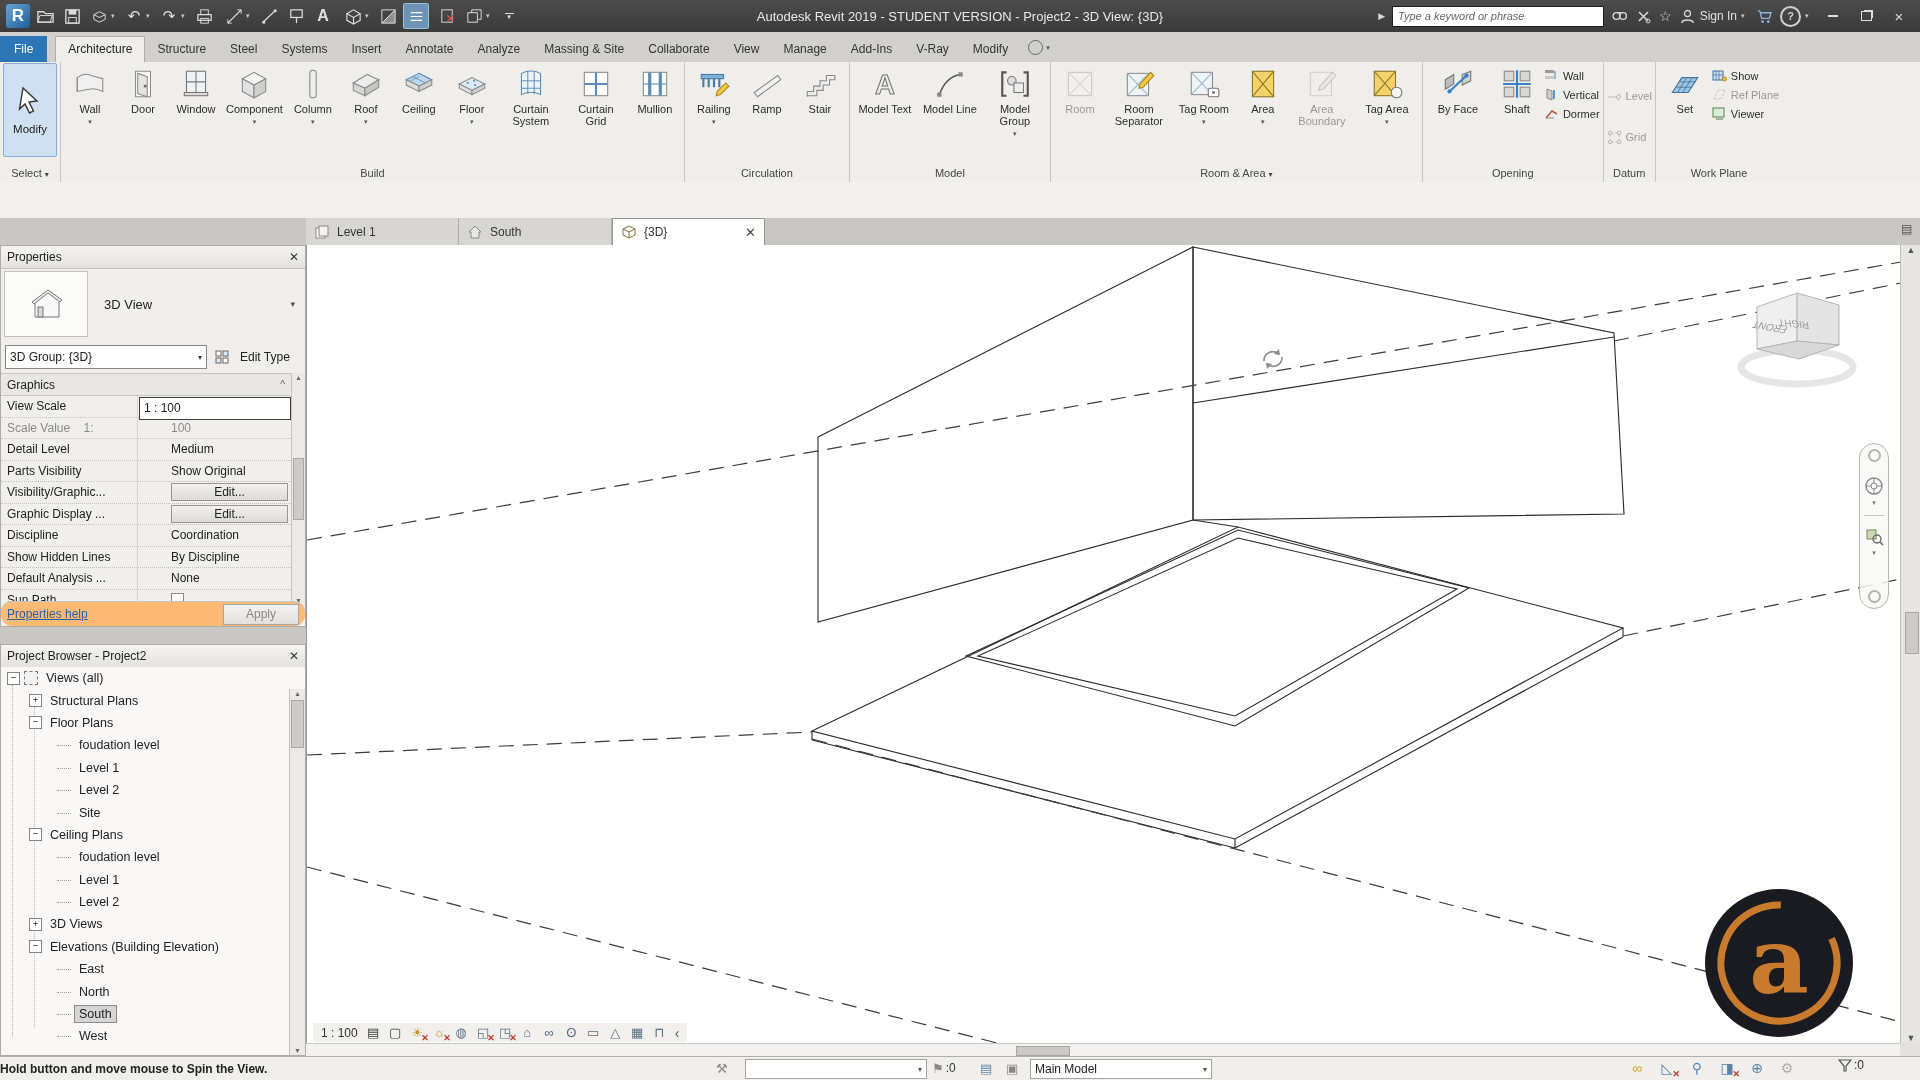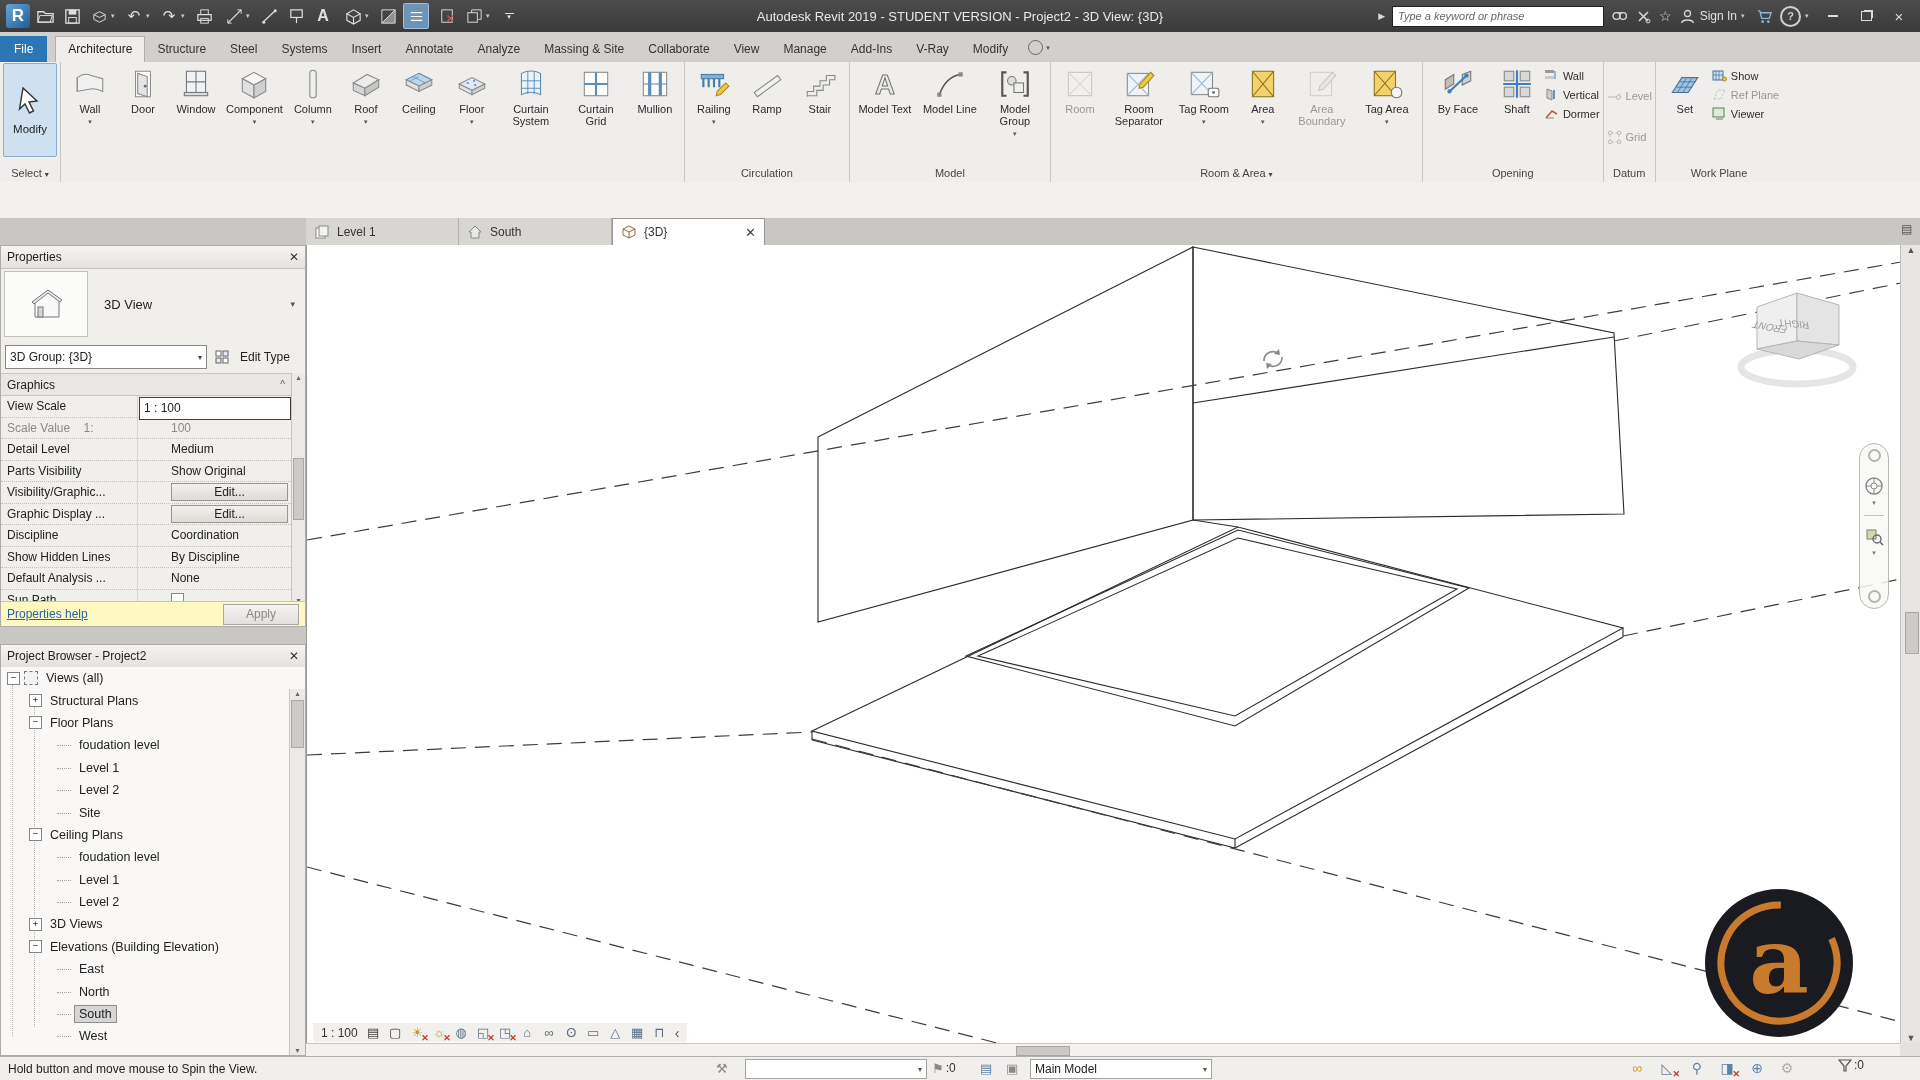--- a/index.html
+++ b/index.html
@@ -98,21 +98,21 @@
   .pval{flex:1;height:100%;display:flex;align-items:center;padding-left:4px;margin-right:13px;position:relative;margin-left:29px;}
   .prow[data-kind="gray"] .plab,.prow[data-kind="gray"] .pval{color:#8b8987;}
   .prow[data-kind="input"] .pval{background:#fff;border:1px solid #3f3f3f;margin:1px 14px 1px 1px;}
   .prow[data-kind="button"] .pvtext{display:block;flex:1;text-align:center;border:1px solid #98968f;
         background:linear-gradient(#f2f1ef,#dddbd7);margin:2px 4px 2px 0;padding:1px 0;}
   .prow[data-kind="checkbox"] .pval::before{content:"";width:11px;height:11px;border:1px solid #8a8886;background:#fff;display:inline-block;}
   #propScroll{position:absolute;right:0;top:127px;width:13px;height:232px;background:#ece9e6;border-left:1px solid #c6c4c0;
               display:flex;flex-direction:column;align-items:center;justify-content:space-between;font-size:8px;color:#666;}
   #propScroll .thumb{width:9px;height:60px;background:#cdcbc7;border:1px solid #aaa8a4;}
   #propFooter{position:absolute;left:0;bottom:0;width:304px;height:24px;display:flex;align-items:center;
-              border-top:1px solid #c6c4c0;background:#fef9c3;}
+              border-top:1px solid #c6c4c0;background:#fdba74;border-radius:11px;}
   #propHelp{margin-left:6px;color:#2a62a8;text-decoration:underline;}
   #applyBtn{margin-left:auto;margin-right:6px;width:74px;height:19px;border:1px solid #a9a7a3;
             background:linear-gradient(#f4f3f1,#e2e0dd);color:#8a8886;display:flex;align-items:center;justify-content:center;}
 
   #browserPal{top:399px;height:412px;}
   #tree{position:absolute;left:0;top:22px;right:0;bottom:0;background:#f9f8f7;overflow:hidden;}
   .guide{position:absolute;border-left:1px dotted #b8b6b2;}
   .tree-row{height:22.4px;display:flex;align-items:center;gap:4px;font-size:12.5px;position:relative;}
   .tree-row[data-indent="0"]{padding-left:6px;}
   .tree-row[data-indent="1"]{padding-left:28px;}
@@ -159,21 +159,21 @@
   .vt[data-tone="warm"]{color:#c8932c;}
   .vt[data-tone="dark"]{color:#3a3a3a;}
   .vt .bdg{position:absolute;right:-3px;bottom:-2px;font-size:9px;font-weight:bold;color:#c0392b;}
   .vt .bdg:empty{display:none;}
 
   #watermark{position:absolute;left:1396px;top:642px;width:152px;height:152px;}
 
   
   #statusbar{left:0;top:1056px;width:1920px;height:24px;background:#f1efec;border-top:1px solid #b1afab;
              display:flex;align-items:center;font-size:12px;color:#222;}
-  #statusmsg{padding-left:8px;}
+  #statusmsg{font-weight:bold;}
   .scombo{position:absolute;height:18px;background:#fff;border:1px solid #a5a3a0;display:flex;align-items:center;
           font-size:12px;padding:0 4px;top:1059px;}
   .scombo .cd{margin-left:auto;font-size:8px;color:#555;}
   .sic{position:absolute;top:1058px;height:20px;display:flex;align-items:center;font-size:13px;color:#8a8886;gap:2px;}
   #selTools{position:absolute;left:1628px;top:1058px;height:20px;display:flex;align-items:center;gap:12px;}
   .st{position:relative;width:18px;height:18px;display:flex;align-items:center;justify-content:center;
       font-size:14px;color:#5d82a8;}
   .st[data-tone="warm"]{color:#c9a227;}
   .st[data-tone="gray"]{color:#b0aeaa;}
   .st .bdg{position:absolute;right:-4px;bottom:-2px;font-size:9px;font-weight:bold;color:#c0392b;}
@@ -461,20 +461,21 @@
         </div>
       <div class="btn-lg">
           <span class="ic"><svg viewBox="0 0 32 32">
               <rect x="5" y="5" width="22" height="22" fill="#fff" stroke="#8b8b8b"></rect>
               <path d="M11 5v22M21 5v22" stroke="#5b8db8" stroke-width="3"></path>
               <path d="M5 16h22" stroke="#5b8db8"></path>
             </svg></span>
           <span>Mullion</span>
         </div>
     </div>
+    <div class="plabel">Build</div>
   </div>
 
   <div class="panel">
     <div class="pbody">
       <div class="btn-lg">
           <span class="ic"><svg viewBox="0 0 32 32">
               <rect x="4" y="7" width="21" height="4" fill="#7fb2d8" stroke="#4a7ba6"></rect>
               <path d="M6 11v8M11 11v8M16 11v8M21 11v8" stroke="#4a7ba6" stroke-width="2"></path>
               <path d="M19 23l8-8 3 3-8 8-4 1z" fill="#f3c73f" stroke="#a98616"></path>
             </svg></span>

